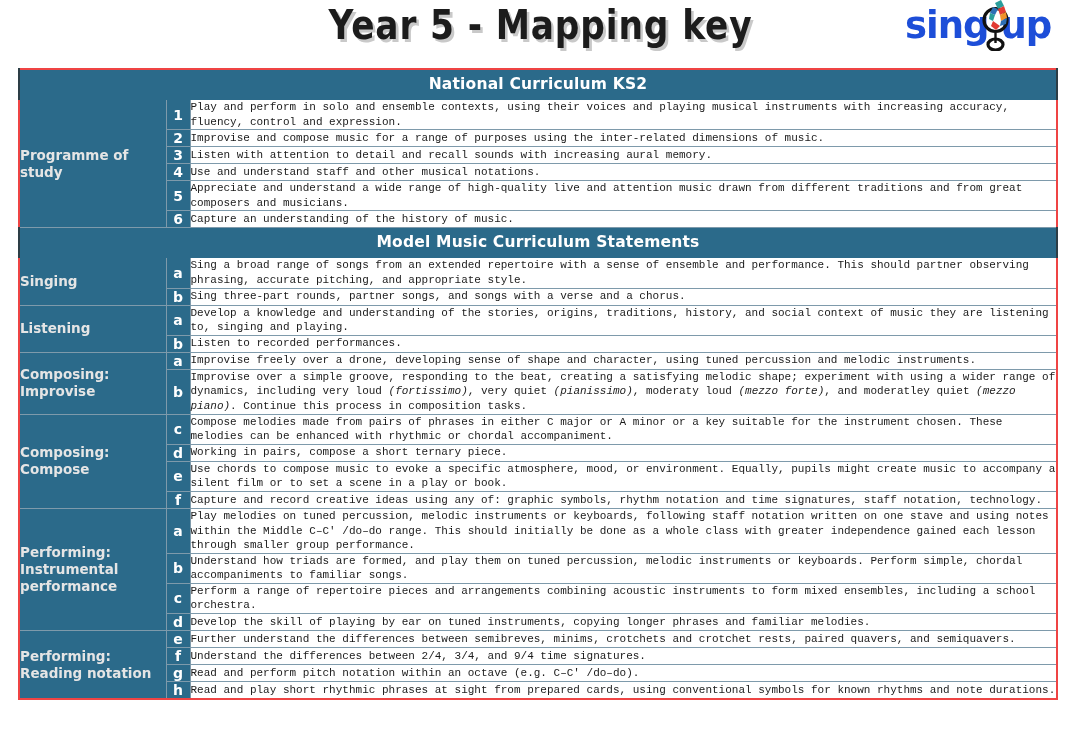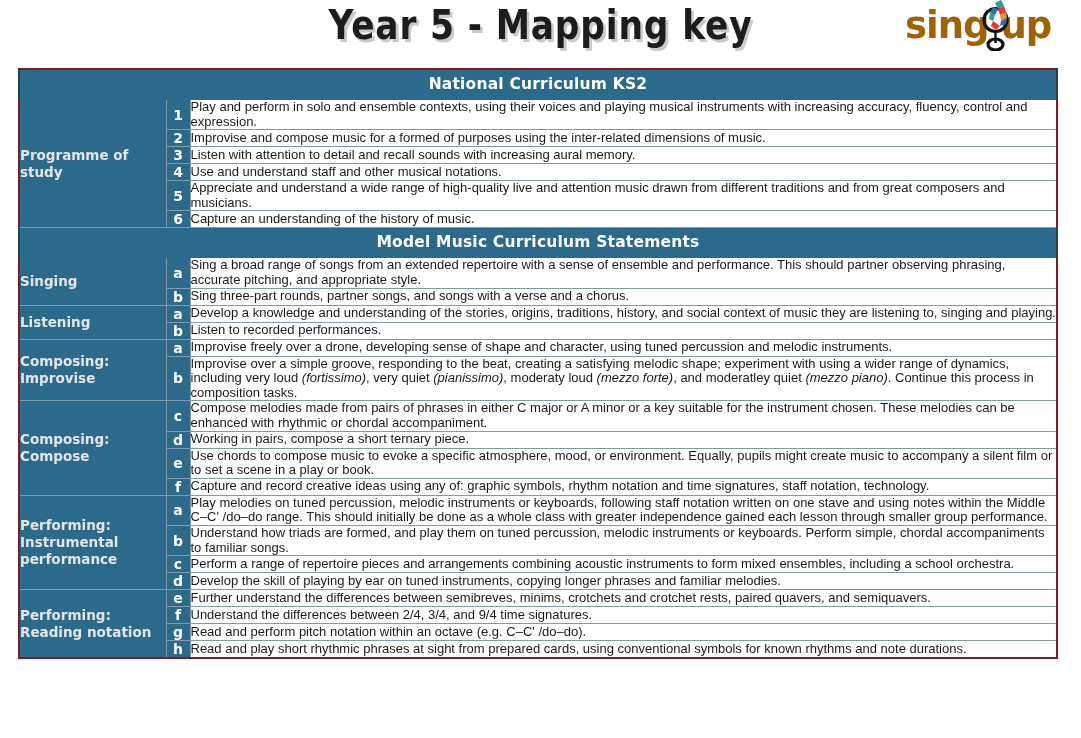--- a/index.html
+++ b/index.html
@@ -54,40 +54,40 @@
     width: 172px;
   }
   .logo-text {
     position: absolute;
     left: 0;
     top: 2px;
     font-family: "DejaVu Sans", sans-serif;
     font-weight: bold;
     font-size: 37px;
     letter-spacing: -1px;
-    color: #a16207;
+    color: #1d4ed8;
     white-space: nowrap;
   }
   .logo-mark {
     position: absolute;
     left: 74px;
     top: -3px;
     width: 34px;
     height: 52px;
   }
 
   
   .map-table {
     position: absolute;
     left: 18px;
     top: 68px;
     width: 1040px;
     border-collapse: collapse;
     table-layout: fixed;
-    border: 2px solid #7f1d1d;
+    border: 2px solid #ef4444;
   }
   .map-table td {
     border: 1px solid #7e9aab;
     padding: 0;
     vertical-align: middle;
   }
 
   
   .band td {
     background: #2B6A8A;
@@ -130,22 +130,22 @@
     width: 20px;
     border-color: #2B6A8A;
     border-top: 1px solid #ffffff;
     border-bottom: 1px solid #ffffff;
   }
 
   
   .stmt {
     background: #ffffff;
     color: #1a1a1a;
-    font-family: Liberation Sans, sans-serif;
-    font-size: 13px;
+    font-family: Liberation Mono, monospace;
+    font-size: 11px;
     line-height: 14.6px;
     padding: 3px 7px 3px 7px;
     border: 1px solid #9aabb5;
   }
   .stmt i {
     font-style: italic;
   }
 </style>
 </head>
 <body>
@@ -184,21 +184,21 @@
         <tr class="band">
           <td colspan="3">National Curriculum KS2</td>
         </tr>
         <tr>
           <td class="cat" rowspan="6">Programme of<br>study</td>
           <td class="ref">1</td>
           <td class="stmt">Play and perform in solo and ensemble contexts, using their voices and playing musical instruments with increasing accuracy, fluency, control and expression.</td>
         </tr>
         <tr>
           <td class="ref">2</td>
-          <td class="stmt">Improvise and compose music for a formed of purposes using the inter-related dimensions of music.</td>
+          <td class="stmt">Improvise and compose music for a range of purposes using the inter-related dimensions of music.</td>
         </tr>
         <tr>
           <td class="ref">3</td>
           <td class="stmt">Listen with attention to detail and recall sounds with increasing aural memory.</td>
         </tr>
         <tr>
           <td class="ref">4</td>
           <td class="stmt">Use and understand staff and other musical notations.</td>
         </tr>
         <tr>

